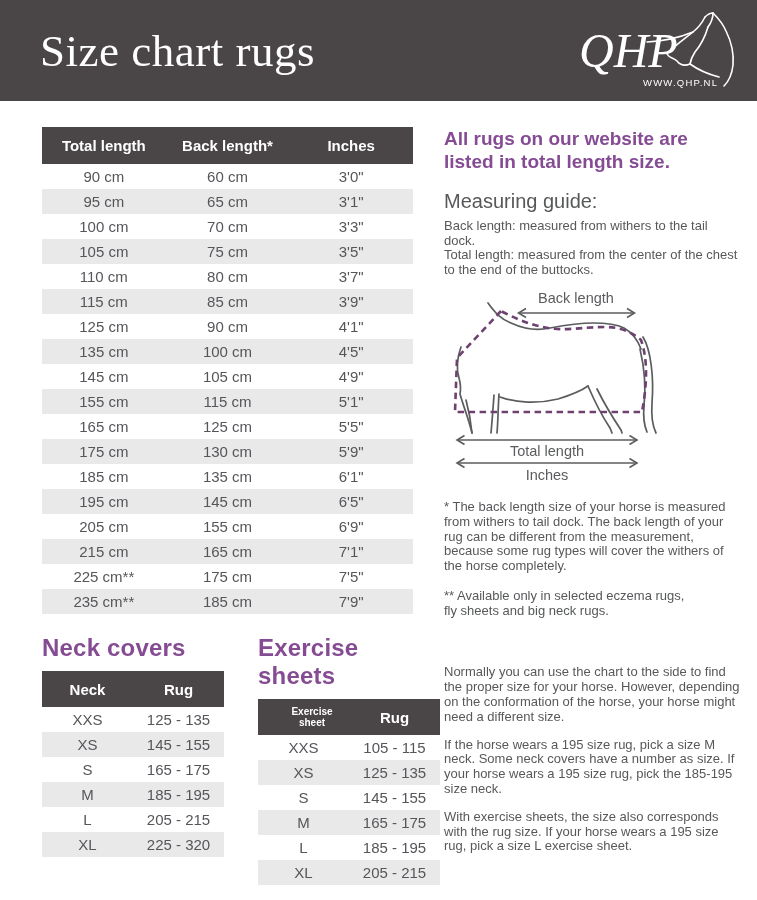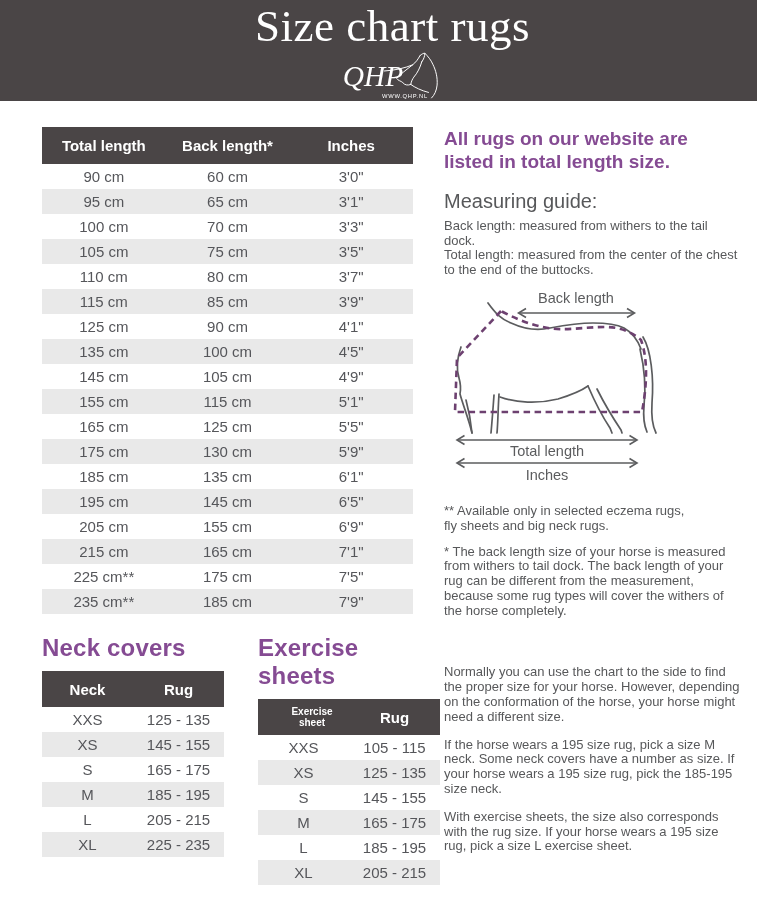--- a/index.html
+++ b/index.html
@@ -2,21 +2,21 @@
 <html><head>
 <meta charset="utf-8">
 <style>
   * { box-sizing: border-box; }
   html,body { margin:0; padding:0; background:#ffffff; }
   body { font-family:"Liberation Sans", sans-serif; }
   .page { width:757px; height:900px; background:#ffffff; overflow:hidden; position:relative; }
 
   
   .hdr { height:101px; background:#4a4546; display:flex; align-items:center;
-         justify-content:space-between; padding:0 12px 0 40px;flex-direction:column; }
+         justify-content:space-between; padding:0 12px 0 40px; }
   .hdr h1 { font-family:"Liberation Serif", serif; font-weight:400; color:#ffffff;
             font-size:45px; margin:0; letter-spacing:.5px; }
   .logo-svg { display:block; }
 
   
   .content { display:flex; gap:31px; padding:26px 0 0 42px; }
   .col-left { width:371px; flex:none; }
   .col-right { width:296px; flex:none; }
 
   
@@ -196,21 +196,21 @@
                 <tr>
                   <td>M</td>
                   <td>185 - 195</td>
                 </tr>
                 <tr>
                   <td>L</td>
                   <td>205 - 215</td>
                 </tr>
                 <tr>
                   <td>XL</td>
-                  <td>225 - 235</td>
+                  <td>225 - 320</td>
                 </tr>
               </tbody>
           </table>
         </section>
 
         <section>
           <h2 class="sec">Exercise sheets</h2>
           <table class="mini-table">
             <thead>
               <tr>
@@ -285,23 +285,23 @@
             <path d="M20.5,168.5 L13,173 L20.5,177.5"></path>
             <path d="M185.5,168.5 L193,173 L185.5,177.5"></path>
           </g>
 
           <text x="132" y="13" text-anchor="middle" font-size="14.5" fill="#5b5c5e">Back length</text>
           <text x="103" y="166" text-anchor="middle" font-size="14.5" fill="#5b5c5e">Total length</text>
           <text x="103" y="190" text-anchor="middle" font-size="14.5" fill="#5b5c5e">Inches</text>
         </svg>
       </div>
 
+      <p class="body-text fn1">* The back length size of your horse is measured from withers to tail dock. The back length of your rug can be different from the measurement, because some rug types will cover the withers of the horse completely.</p>
       <p class="body-text fn2">** Available only in selected eczema rugs,
 fly sheets and big neck rugs.</p>
-      <p class="body-text fn1">* The back length size of your horse is measured from withers to tail dock. The back length of your rug can be different from the measurement, because some rug types will cover the withers of the horse completely.</p>
 
       <p class="body-text note-1">Normally you can use the chart to the side to find the proper size for your horse.  However, depending on the conformation of the horse, your horse might need a different size.</p>
       <p class="body-text note-2">If the horse wears a 195 size rug, pick a size M neck. Some neck covers have a number as size. If your horse wears a 195 size rug, pick the 185-195 size neck.</p>
       <p class="body-text note-3">With exercise sheets, the size also corresponds with the rug size. If your horse wears a 195 size rug, pick a size L exercise sheet.</p>
     </div>
 
   </div>
 </div>
 
 </body></html>

